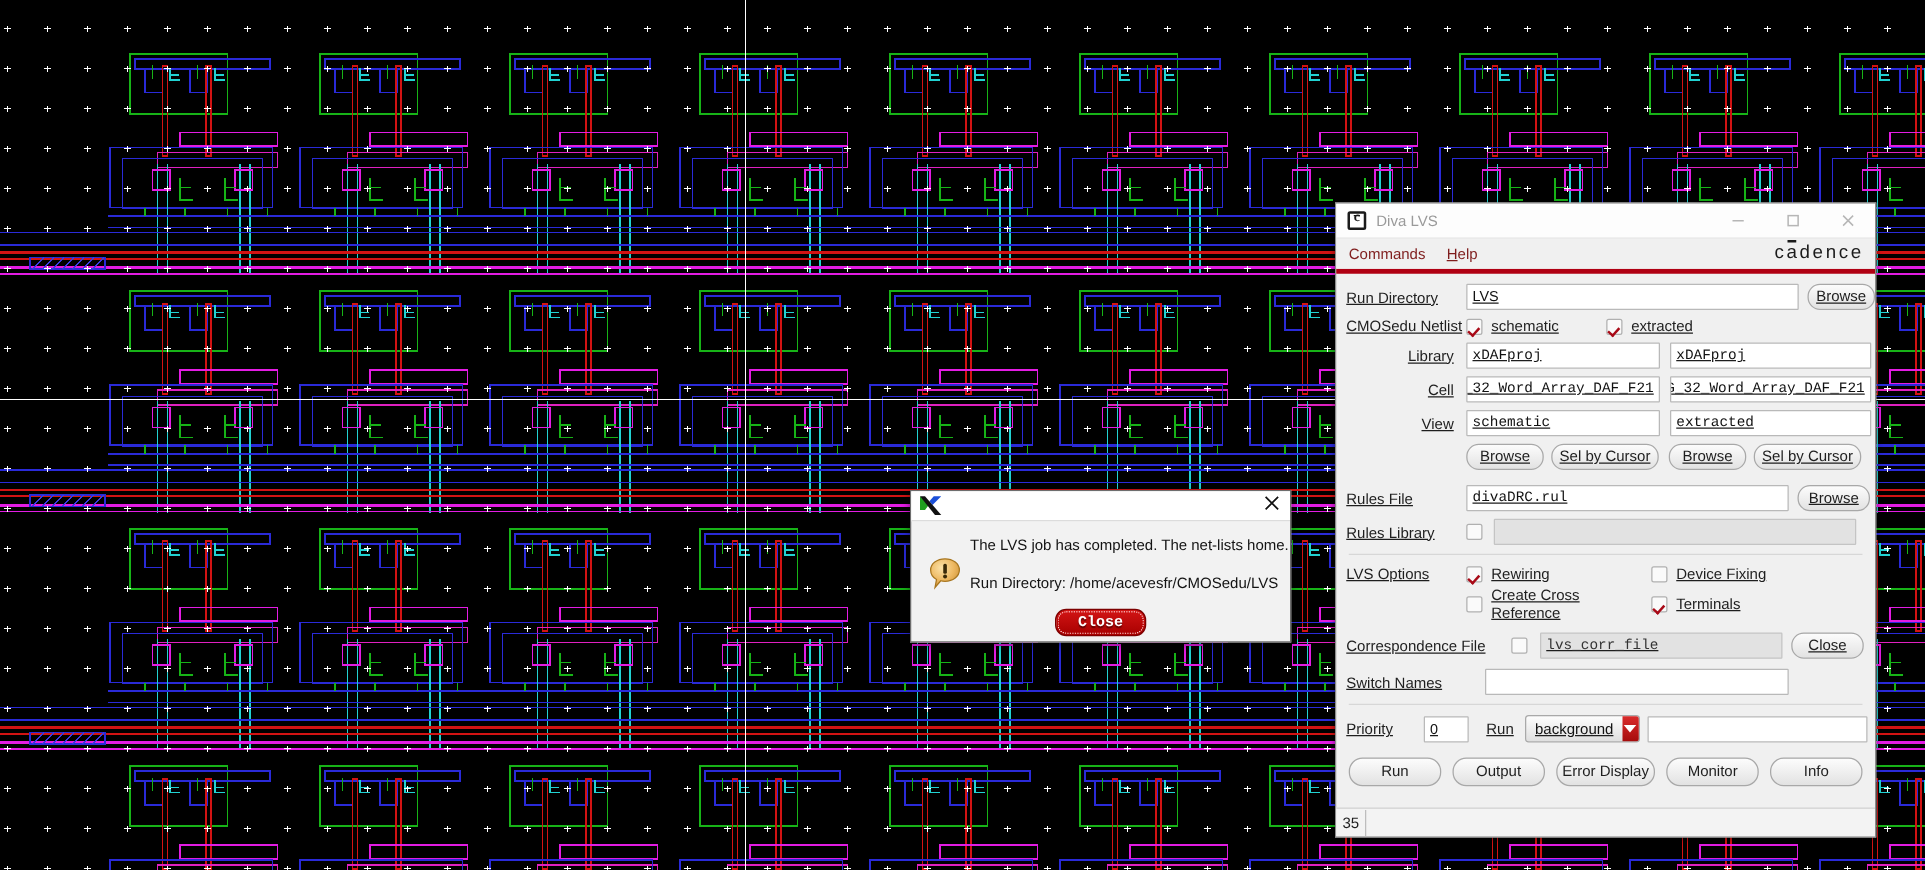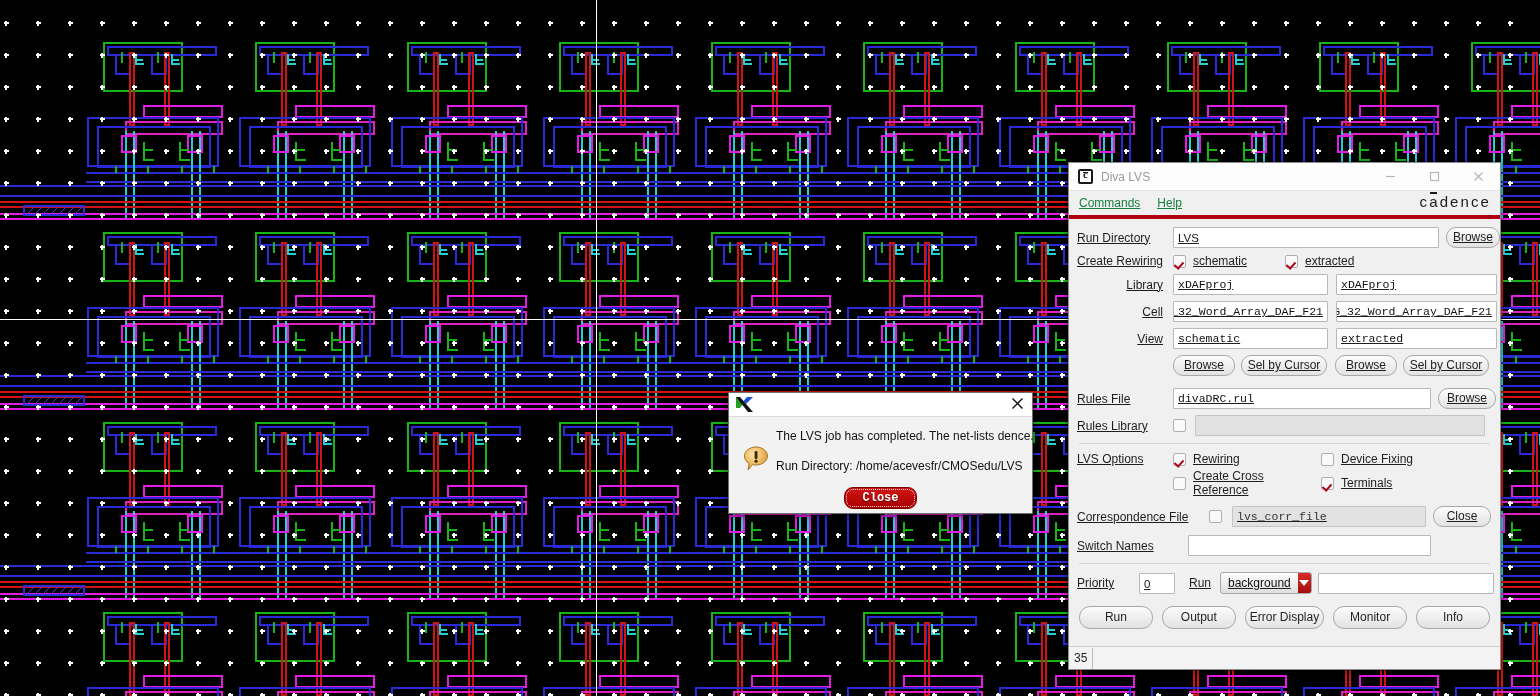--- a/index.html
+++ b/index.html
@@ -24,21 +24,21 @@
   .cad-logo-sm::before{content:"";position:absolute;left:3px;right:3px;top:1px;
     height:1px;background:#1a1a1a;}
   .title-text{margin-left:8px;font-size:12px;color:#9a9a9a;}
   .win-btns{margin-left:auto;display:flex;}
   .win-btn{width:44px;height:26px;display:flex;align-items:center;justify-content:center;
     color:#b6b6b6;font-size:13px;}
   .win-btn svg{display:block;}
 
   .menubar{height:24px;background:#f0f0f0;display:flex;align-items:center;
     position:relative;padding-left:10px;}
-  .menu-item{font-size:12px;color:#15803d;margin-right:17px;text-decoration:underline;}
+  .menu-item{font-size:12px;color:#7f1d1d;margin-right:17px;}
   .menu-item u{text-decoration:underline;}
   .cadence-brand{position:absolute;right:9px;top:2px;font-size:15px;letter-spacing:2.1px;
     color:#1b1b1b;font-family:"Liberation Sans",sans-serif;}
   .cadence-brand .am{position:relative;}
   .cadence-brand .am::before{content:"";position:absolute;left:1px;right:3px;top:-1px;
     height:1.5px;background:#1b1b1b;}
   .red-rule{height:4px;background:#b00013;}
 
   .form{padding:8px 0 0 0;font-size:12px;color:#1e1e1e;}
   .row{display:flex;align-items:center;margin-bottom:6px;padding-left:8px;text-decoration:underline;}
@@ -261,21 +261,21 @@
 
   <div class="form">
 
     <div class="row">
       <div class="lbl">Run Directory</div>
       <div class="tf plain" style="width:288px">LVS</div>
       <div class="btn" style="width:58px;margin-left:7px">Browse</div>
     </div>
 
     <div class="row">
-      <div class="lbl">Create Rewiring</div>
+      <div class="lbl">CMOSedu Netlist</div>
       <div class="cbrow" style="width:112px">
         <div class="cb on"></div>
         <span>schematic</span>
       </div>
       <div class="cbrow">
         <div class="cb on"></div>
         <span>extracted</span>
       </div>
     </div>
 
@@ -408,21 +408,21 @@
             <stop offset="55%" stop-color="#edb861"></stop>
             <stop offset="100%" stop-color="#c98e33"></stop>
           </radialGradient>
         </defs>
         <path d="M14 2 C20.5 2 25.5 6 25.5 11 C25.5 16 20.5 20 14 20 C12.8 20 11.7 19.9 10.6 19.6 L6 25 L7.2 18.6 C4.2 16.9 2.5 14.2 2.5 11 C2.5 6 7.5 2 14 2 Z" fill="url(#bub)" stroke="#a8761f" stroke-width="1"></path>
         <rect x="12.6" y="6" width="2.9" height="8" rx="1.3" fill="#3a2a08"></rect>
         <circle cx="14.05" cy="16.2" r="1.6" fill="#3a2a08"></circle>
       </svg>
     </div>
     <div class="m-texts">
-      <div class="m-line">The LVS job has completed. The net-lists dence.</div>
+      <div class="m-line">The LVS job has completed. The net-lists home.</div>
       <div class="m-line">Run Directory: /home/acevesfr/CMOSedu/LVS</div>
     </div>
   </div>
 
   <div class="m-actions">
     <div class="close-btn">Close</div>
   </div>
 </div>
 
 </body></html>

